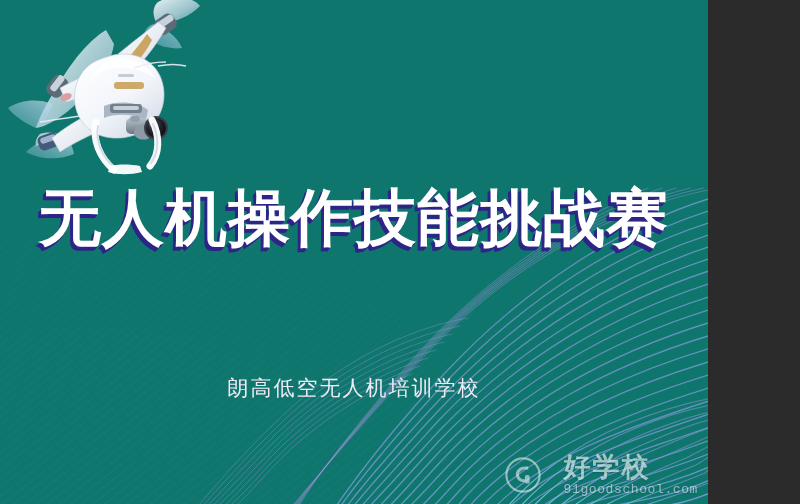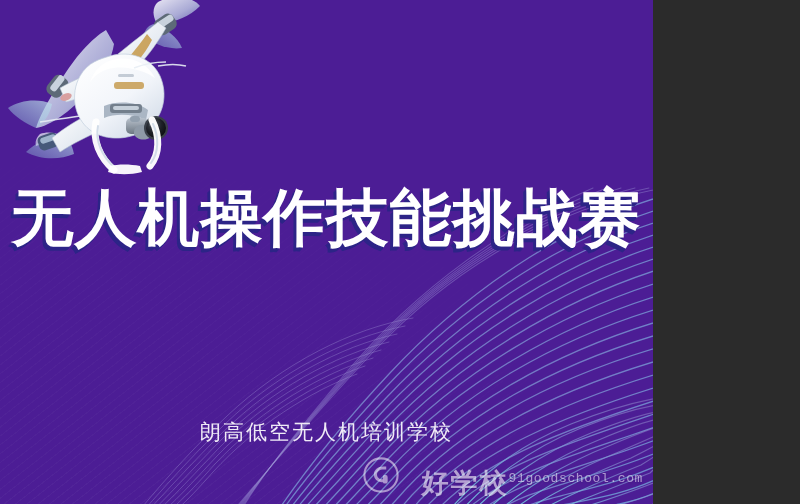--- a/index.html
+++ b/index.html
@@ -1,22 +1,22 @@
 <!DOCTYPE html>
 <html><head>
 <meta charset="utf-8">
 <style>
   * { margin:0; padding:0; box-sizing:border-box; }
   html,body{ background:#2b2b2b; }
 
   #poster{
     position:relative;
-    width:653px; height:504px;
+    width:708px; height:504px;
     overflow:hidden;
-    background:#4c1d95;
+    background:#0f766e;
     font-family:"Liberation Sans","DejaVu Sans",sans-serif;
     user-select:none;
   }
 
   
   .bg-texture{
     position:absolute; inset:0;
     background:repeating-linear-gradient(
         -38deg,
         rgba(255,255,255,0.035) 0px,
@@ -68,41 +68,40 @@
 
   .subtitle{
     position:absolute;
     left:0; right:0; top:374px;
     text-align:center;
     font-family:"DejaVu Sans","Liberation Sans",sans-serif;
     font-size:21px;
     font-weight:500;
     color:#efeaf6;
     letter-spacing:2px;
-    margin-top:44px;
   }
 
   
   .watermark{
     position:absolute;
     right:10px; bottom:8px;
     display:flex;
     align-items:flex-end;
     gap:6px;
     opacity:.58;
     pointer-events:none;
   }
   .wm-mark{
     width:38px; height:38px;
     position:relative;
     flex:0 0 auto;
     margin-bottom:2px;
   }
   .wm-mark svg{ display:block; width:100%; height:100%; }
-  .wm-text{ display:flex; flex-direction:row; align-items:flex-start;margin-left:16px; }
+  .wm-text{ display:flex; flex-direction:column; align-items:flex-start;margin-left:16px; }
   .wm-cn{
     font-family:"DejaVu Sans","Liberation Sans",sans-serif;
     font-size:27px; font-weight:700; color:#ffffff;
     letter-spacing:2px; line-height:1;
     text-shadow:0 1px 2px rgba(20,10,60,.35);
   }
   .wm-url{
     font-family:Liberation Mono, monospace;
     font-size:13px; color:#f2eefb; letter-spacing:.6px;
     margin-top:3px; line-height:1;

